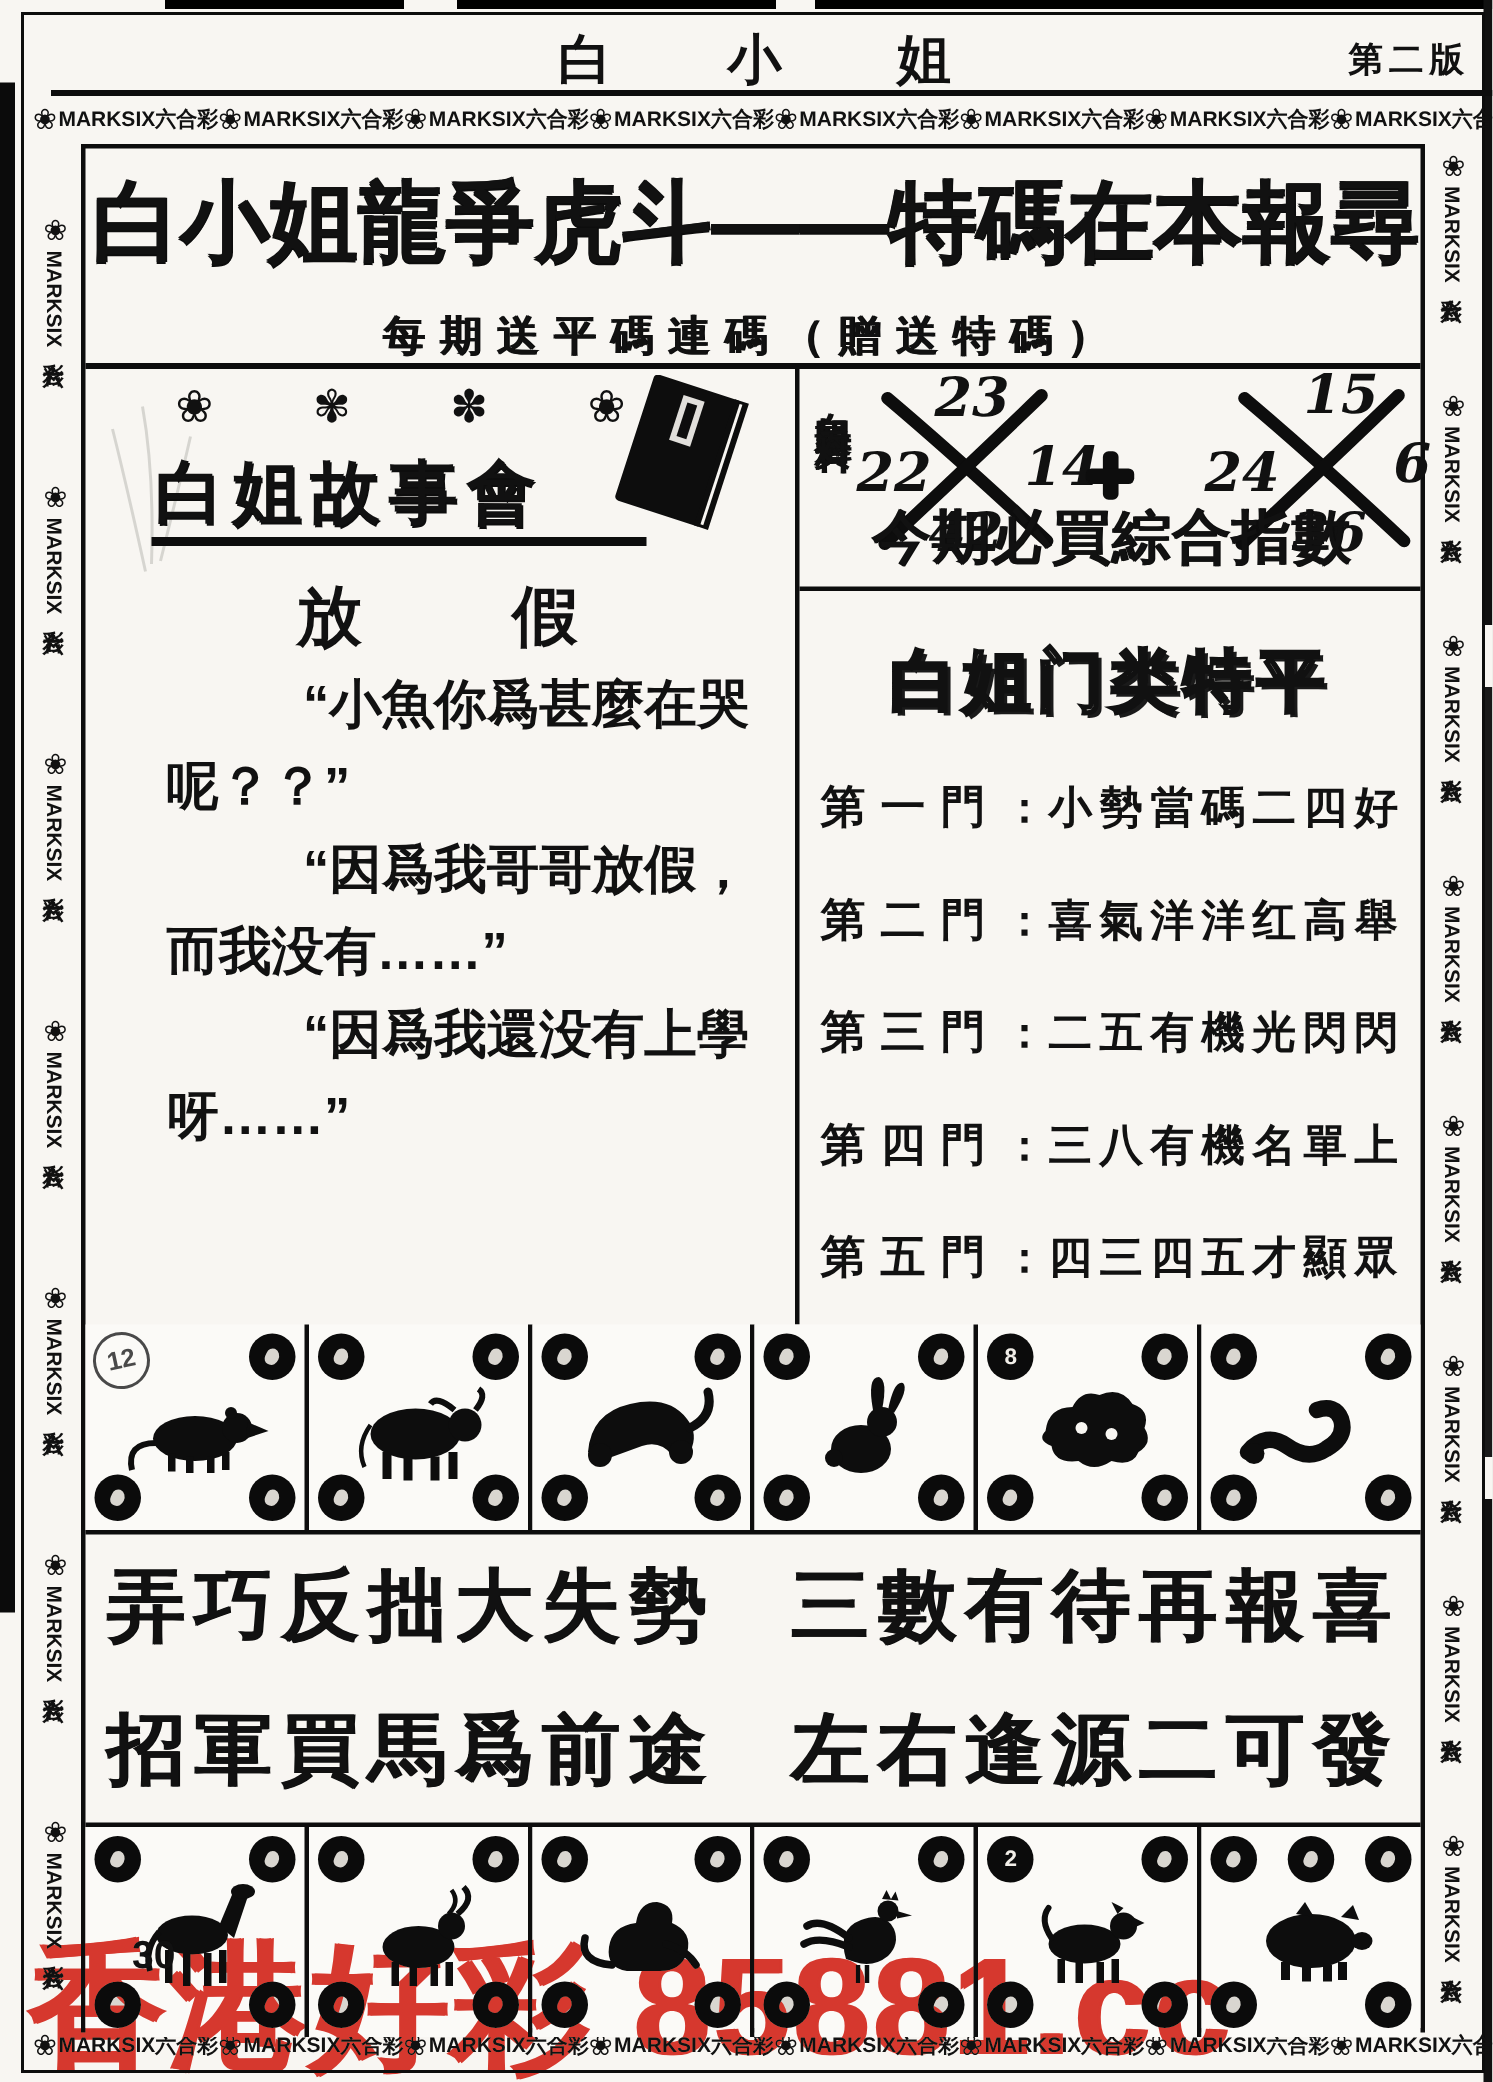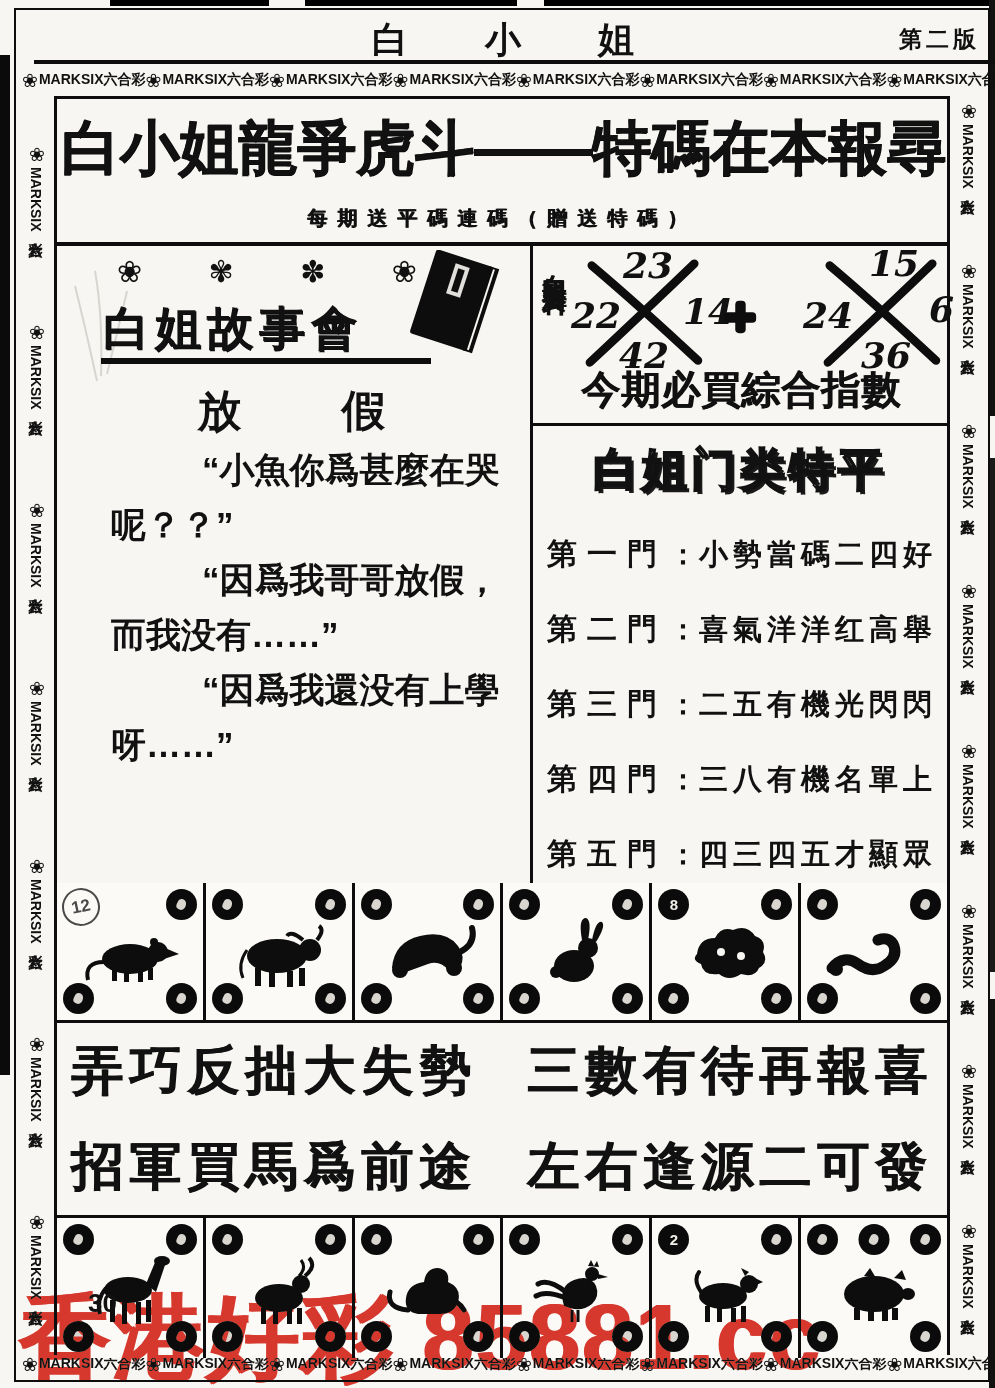--- a/index.html
+++ b/index.html
@@ -29,21 +29,21 @@
   .msx-left{left:2px;top:88px;width:36px;height:1246px;}
   .msx-right{right:2px;top:54px;width:36px;height:1280px;}
   .msx-v .msx-item{writing-mode:vertical-rl;text-orientation:mixed;}
   .msx-v .msx-item .fl{margin:0 0 2px 0;}
   
   .content{position:absolute;left:38px;top:86px;width:896px;height:1259px;border:3px solid #0d0d0d;box-sizing:border-box;background:#f8f6f2;}
   
   .masthead{position:absolute;left:0;top:0;width:100%;height:147px;border-bottom:4px solid #0d0d0d;box-sizing:border-box;}
   .headline{margin:10px 4px 16px 4px;text-align:center;font-size:59px;font-weight:900;letter-spacing:0px;
     text-shadow:1px 0 0 #0d0d0d, 0 1px 0 #0d0d0d;white-space:nowrap;}
-  .subhead{margin-top:8px;text-align:center;font-size:20px;font-weight:900;letter-spacing:10px;
+  .subhead{margin-top:8px;text-align:center;font-size:28px;font-weight:900;letter-spacing:10px;
     text-shadow:1px 0 0 #0d0d0d;}
   
   .mainrow{position:absolute;left:0;top:147px;width:100%;height:637px;display:flex;}
   .story{width:520px;border-right:3px solid #0d0d0d;box-sizing:border-box;position:relative;padding:6px 12px;}
   .sketch{position:absolute;left:10px;top:10px;opacity:.35;}
   .flowers{position:absolute;left:60px;top:8px;width:300px;display:flex;justify-content:space-between;font-size:30px;}
   .story-head{position:absolute;left:46px;top:52px;font-size:46px;font-weight:900;letter-spacing:6px;
     text-shadow:1px 1px 0 #0d0d0d;}
   .story-rule{position:absolute;left:44px;top:112px;width:330px;height:6px;background:#0d0d0d;}
   .book{position:absolute;right:14px;top:4px;}
@@ -57,21 +57,21 @@
   .vlabel span{writing-mode:vertical-rl;text-orientation:upright;font-size:24px;font-weight:900;letter-spacing:3px;
     text-shadow:1px 0 0 #0d0d0d;}
   .crosses{position:relative;flex:1;}
   .cross{position:absolute;width:128px;height:112px;top:12px;}
   .cross.c1{left:4px;}
   .cross.c2{right:2px;}
   .cnum{position:absolute;font-family:"DejaVu Serif","Liberation Serif",serif;font-style:italic;font-weight:bold;font-size:36px;}
   .plus{position:absolute;left:146px;top:52px;}
   .slogan{position:absolute;left:6px;right:4px;bottom:6px;text-align:left;font-size:39px;font-weight:900;
     letter-spacing:1px;text-shadow:1px 0 0 #0d0d0d;white-space:nowrap;}
-  .doorsbox{flex:1;position:relative;padding:8px 10px;}
+  .doorsbox{flex:1;position:relative;padding:24px 10px;}
   .doors-head{text-align:center;font-size:45px;font-weight:900;letter-spacing:4px;color:#f8f6f2;
     -webkit-text-stroke:2px #111;text-shadow:3px 3px 0 #1a1a1a;margin-top:6px;white-space:nowrap;}
   .door-row{display:flex;align-items:baseline;margin-top:34px;padding-left:4px;
     font-family:"Liberation Serif","DejaVu Serif",serif;}
   .door-label{font-size:30px;font-weight:bold;letter-spacing:10px;white-space:nowrap;}
   .door-colon{font-size:28px;font-weight:bold;margin:0 2px;}
   .door-text{font-size:29px;font-weight:bold;letter-spacing:5px;white-space:nowrap;}
   
   .zrow{position:absolute;left:0;width:100%;display:flex;border-bottom:3px solid #0d0d0d;box-sizing:border-box;}
   .zrow1{top:784px;height:140px;}

